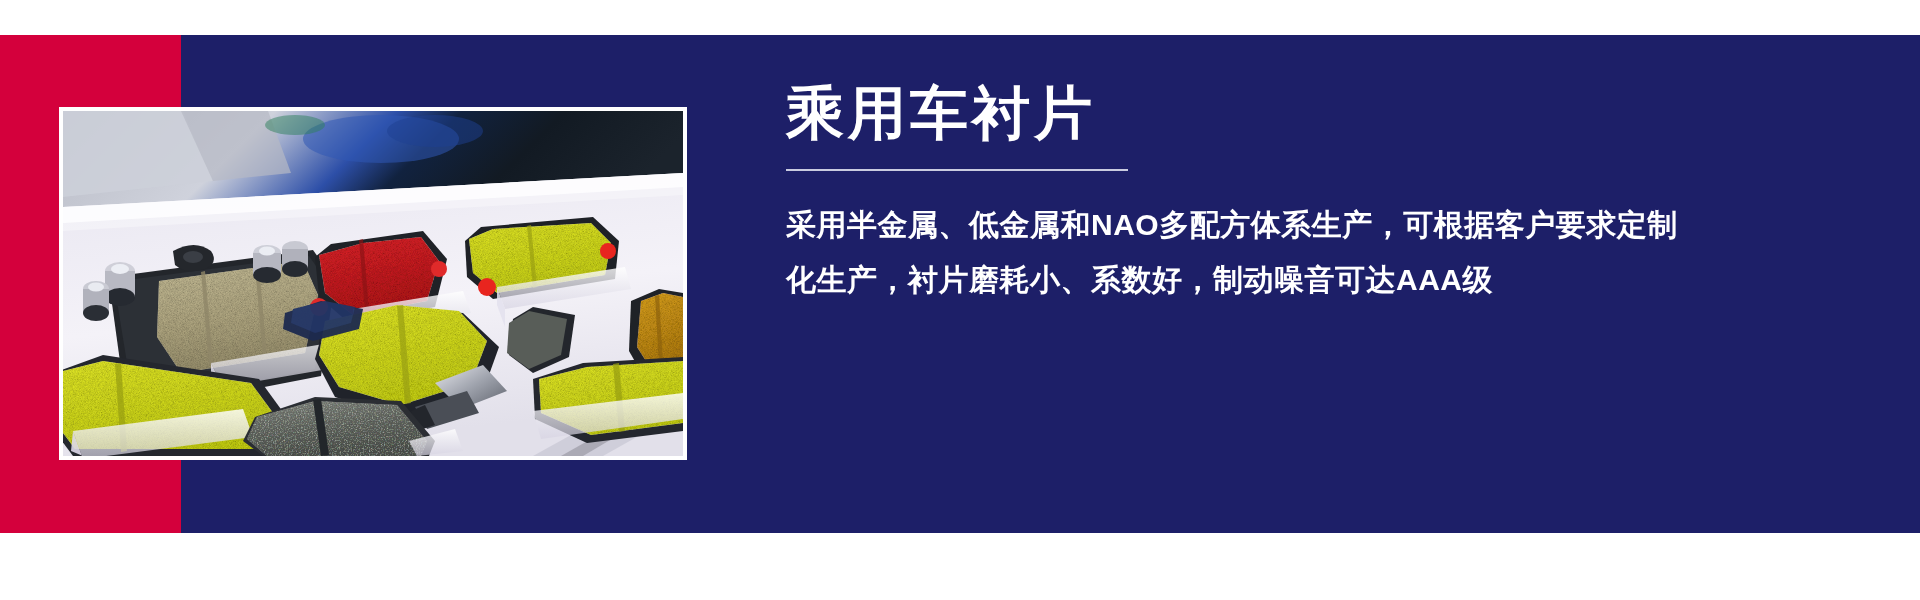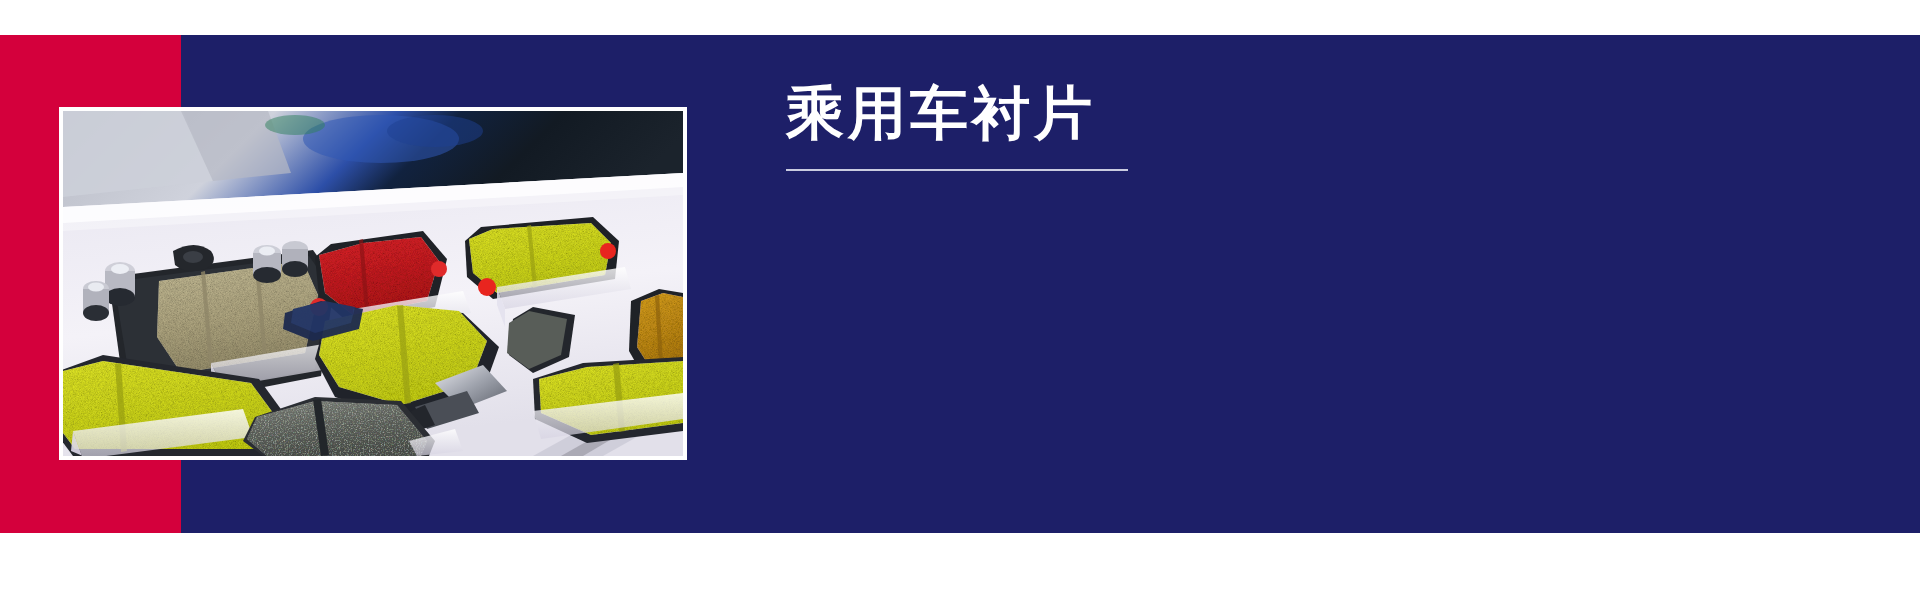--- a/index.html
+++ b/index.html
@@ -290,15 +290,16 @@
         </g>
 
         <path d="M0 96 L620 62 L620 84 L0 120 Z" fill="#ffffff" opacity="0.35"></path>
       </g>
     </svg>
   </div>
 
   <div class="text-col">
     <h1 class="banner-title">乘用车衬片</h1>
     <div class="title-rule"></div>
+    <p class="banner-desc">采用半金属、低金属和NAO多配方体系生产，可根据客户要求定制化生产，衬片磨耗小、系数好，制动噪音可达AAA级</p>
   </div>
 
 </div>
 
 </body></html>

